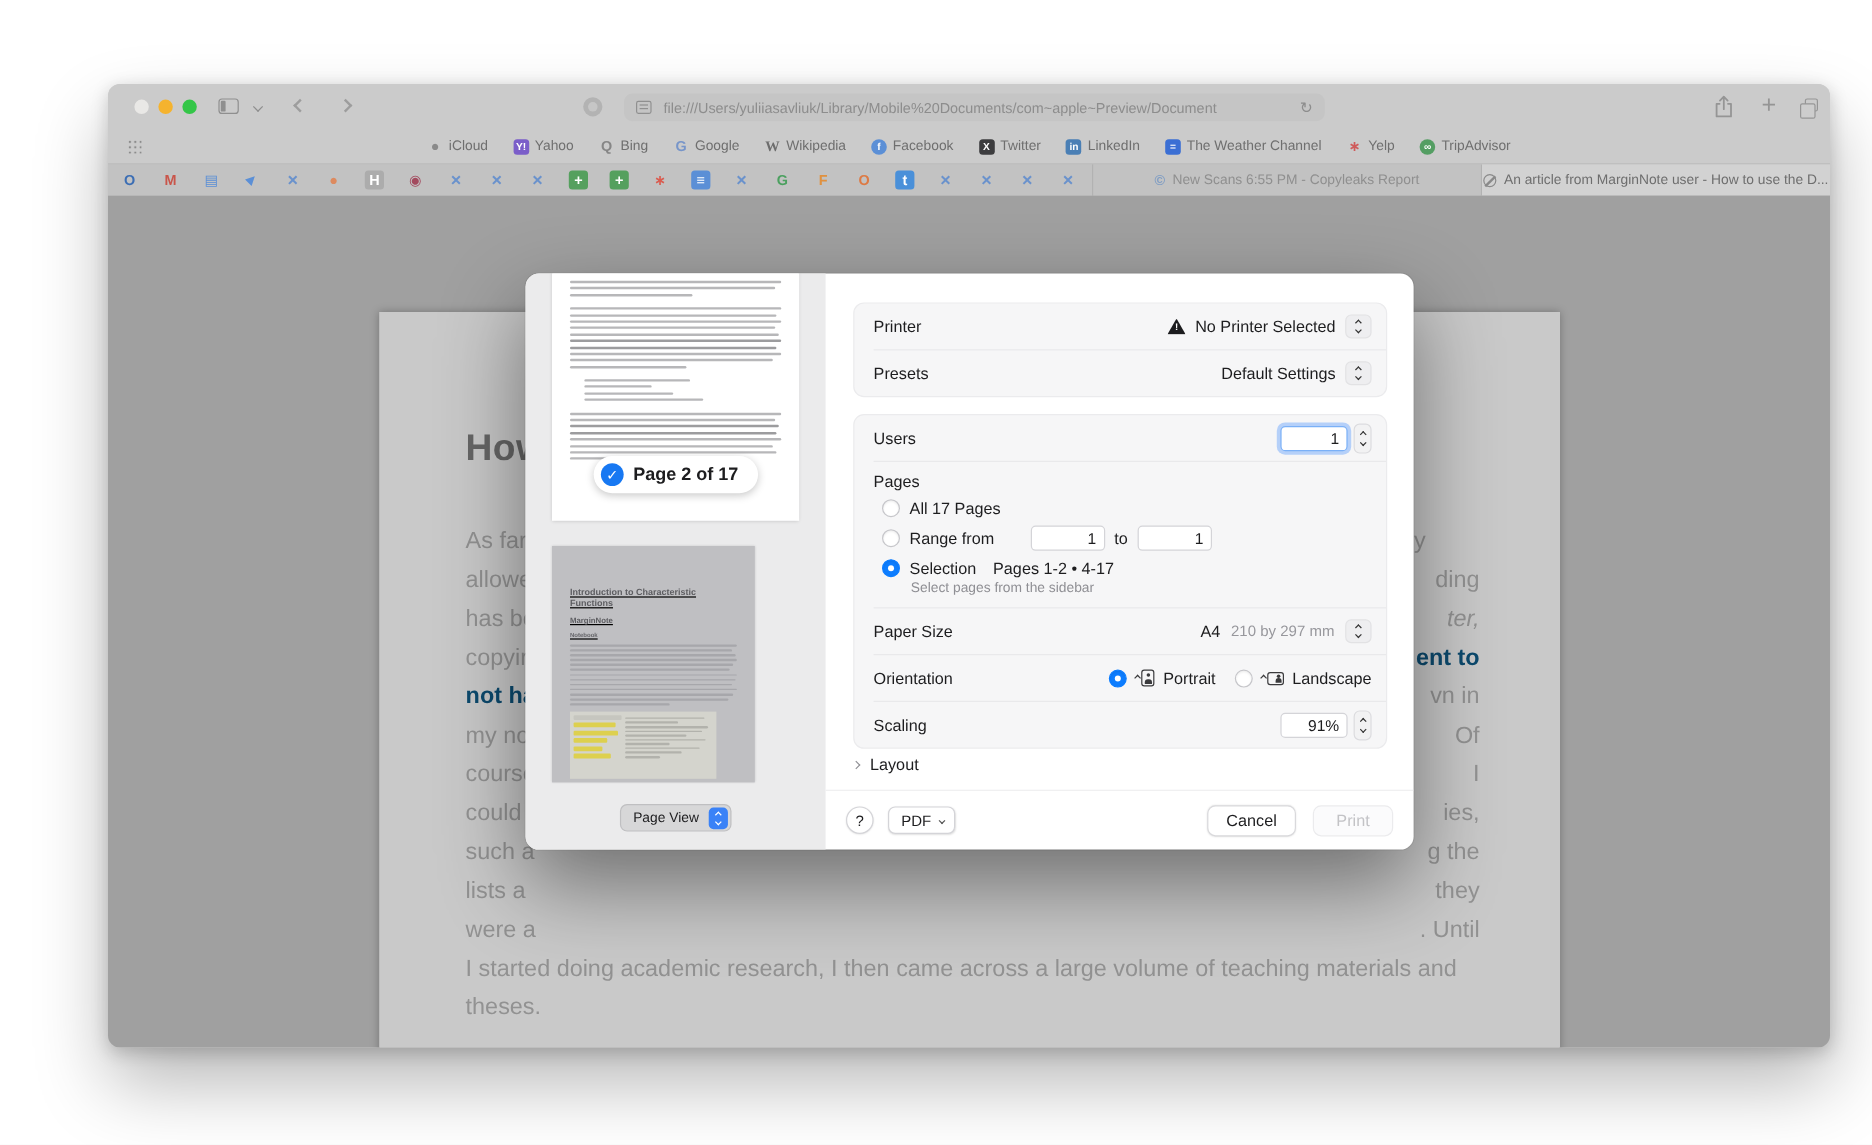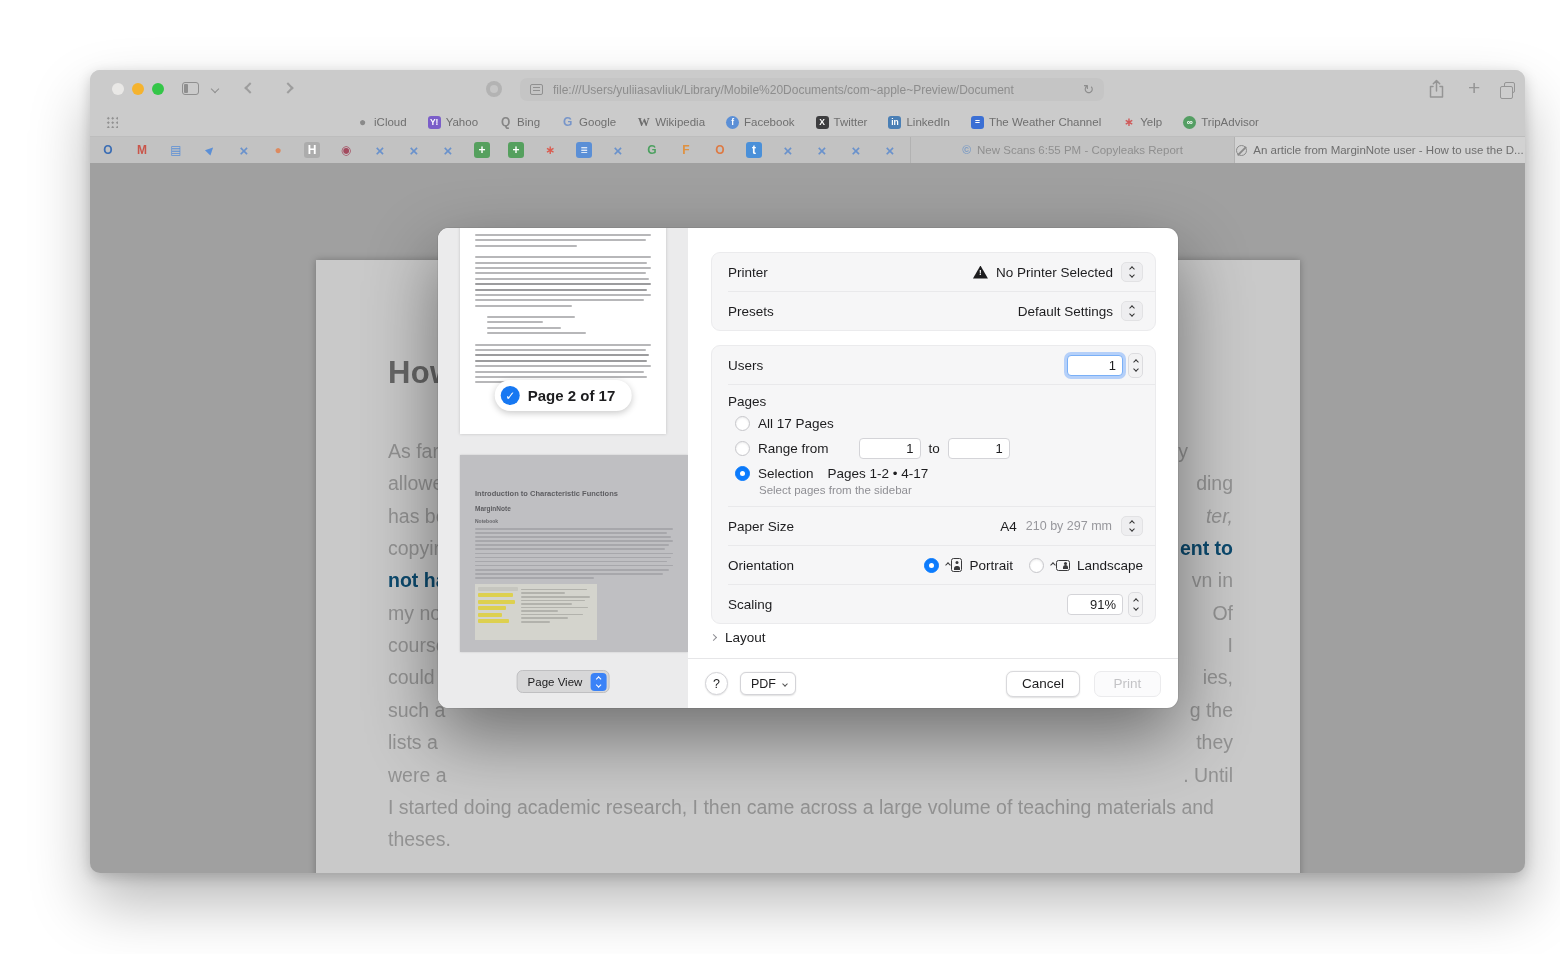--- a/index.html
+++ b/index.html
@@ -58,21 +58,21 @@
 
 .dialog { position:absolute; left:348px; top:158px; width:740px; height:480px; border-radius:11px; background:#fff; box-shadow:0 28px 70px rgba(0,0,0,.45), 0 0 0 1px rgba(0,0,0,.06); }
 .dlg-left { position:absolute; left:0; top:0; bottom:0; width:250px; background:#ebebec; border-radius:11px 0 0 11px; overflow:hidden; }
 .thumb1 { position:absolute; left:22px; top:-8px; width:206px; height:214px; background:#fff; box-shadow:0 0 3px rgba(0,0,0,.18); padding:14px 15px; overflow:hidden; }
 .bar { height:2px; border-radius:1px; background:#b7b7b9; margin-bottom:3.4px; }
 .bar.d { background:#9c9c9e; }
 .bgap { height:6px; }
 .badge { position:absolute; left:50%; top:152px; transform:translateX(-50%); height:31px; border-radius:16px; background:#fff; box-shadow:0 2px 7px rgba(0,0,0,.22); display:flex; align-items:center; gap:8px; padding:0 16px 0 6px; z-index:3; white-space:nowrap; }
 .badge-check { width:19px; height:19px; border-radius:50%; background:#1778f2; color:#fff; font-size:12px; font-weight:bold; display:flex; align-items:center; justify-content:center; }
 .badge-text { font-size:15px; font-weight:600; color:#1d1d1f; }
-.thumb2 { position:absolute; left:22px; top:227px; width:228px; height:197px; background:#bfbfc2; box-shadow:0 0 2px rgba(0,0,0,.15); padding:34px 15px 0; overflow:hidden; }
+.thumb2 { position:absolute; left:22px; top:227px; width:169px; height:197px; background:#bfbfc2; box-shadow:0 0 2px rgba(0,0,0,.15); padding:34px 15px 0; overflow:hidden;text-decoration:underline; }
 .t2h { font-size:7.5px; font-weight:bold; color:#5d5d61; margin-bottom:7px; }
 .t2s { font-size:6.5px; font-weight:bold; color:#5d5d61; margin-bottom:6px; }
 .t2n { font-size:5px; font-weight:bold; color:#66666a; margin-bottom:4px; }
 .bar2 { height:1.6px; background:#a7a7ab; margin-bottom:2.5px; border-radius:1px; }
 .minishot { margin-top:5px; width:122px; height:56px; background:#d4d4cd; display:flex; padding:3px; gap:3px; }
 .ms-left { width:40px; display:flex; flex-direction:column; gap:2.5px; }
 .ms-row { height:4px; border-radius:1px; }
 .ms-right { flex:1; display:flex; flex-direction:column; gap:2px; padding-top:2px; }
 .ms-line { height:1.6px; background:#b2b2ac; border-radius:1px; }
 .pageview { position:absolute; left:50%; bottom:15px; transform:translateX(-50%); height:23px; display:flex; align-items:center; background:#d7d7d8; border:1px solid #bfbfc1; border-radius:6px; padding:0 2px 0 10px; gap:8px; }

